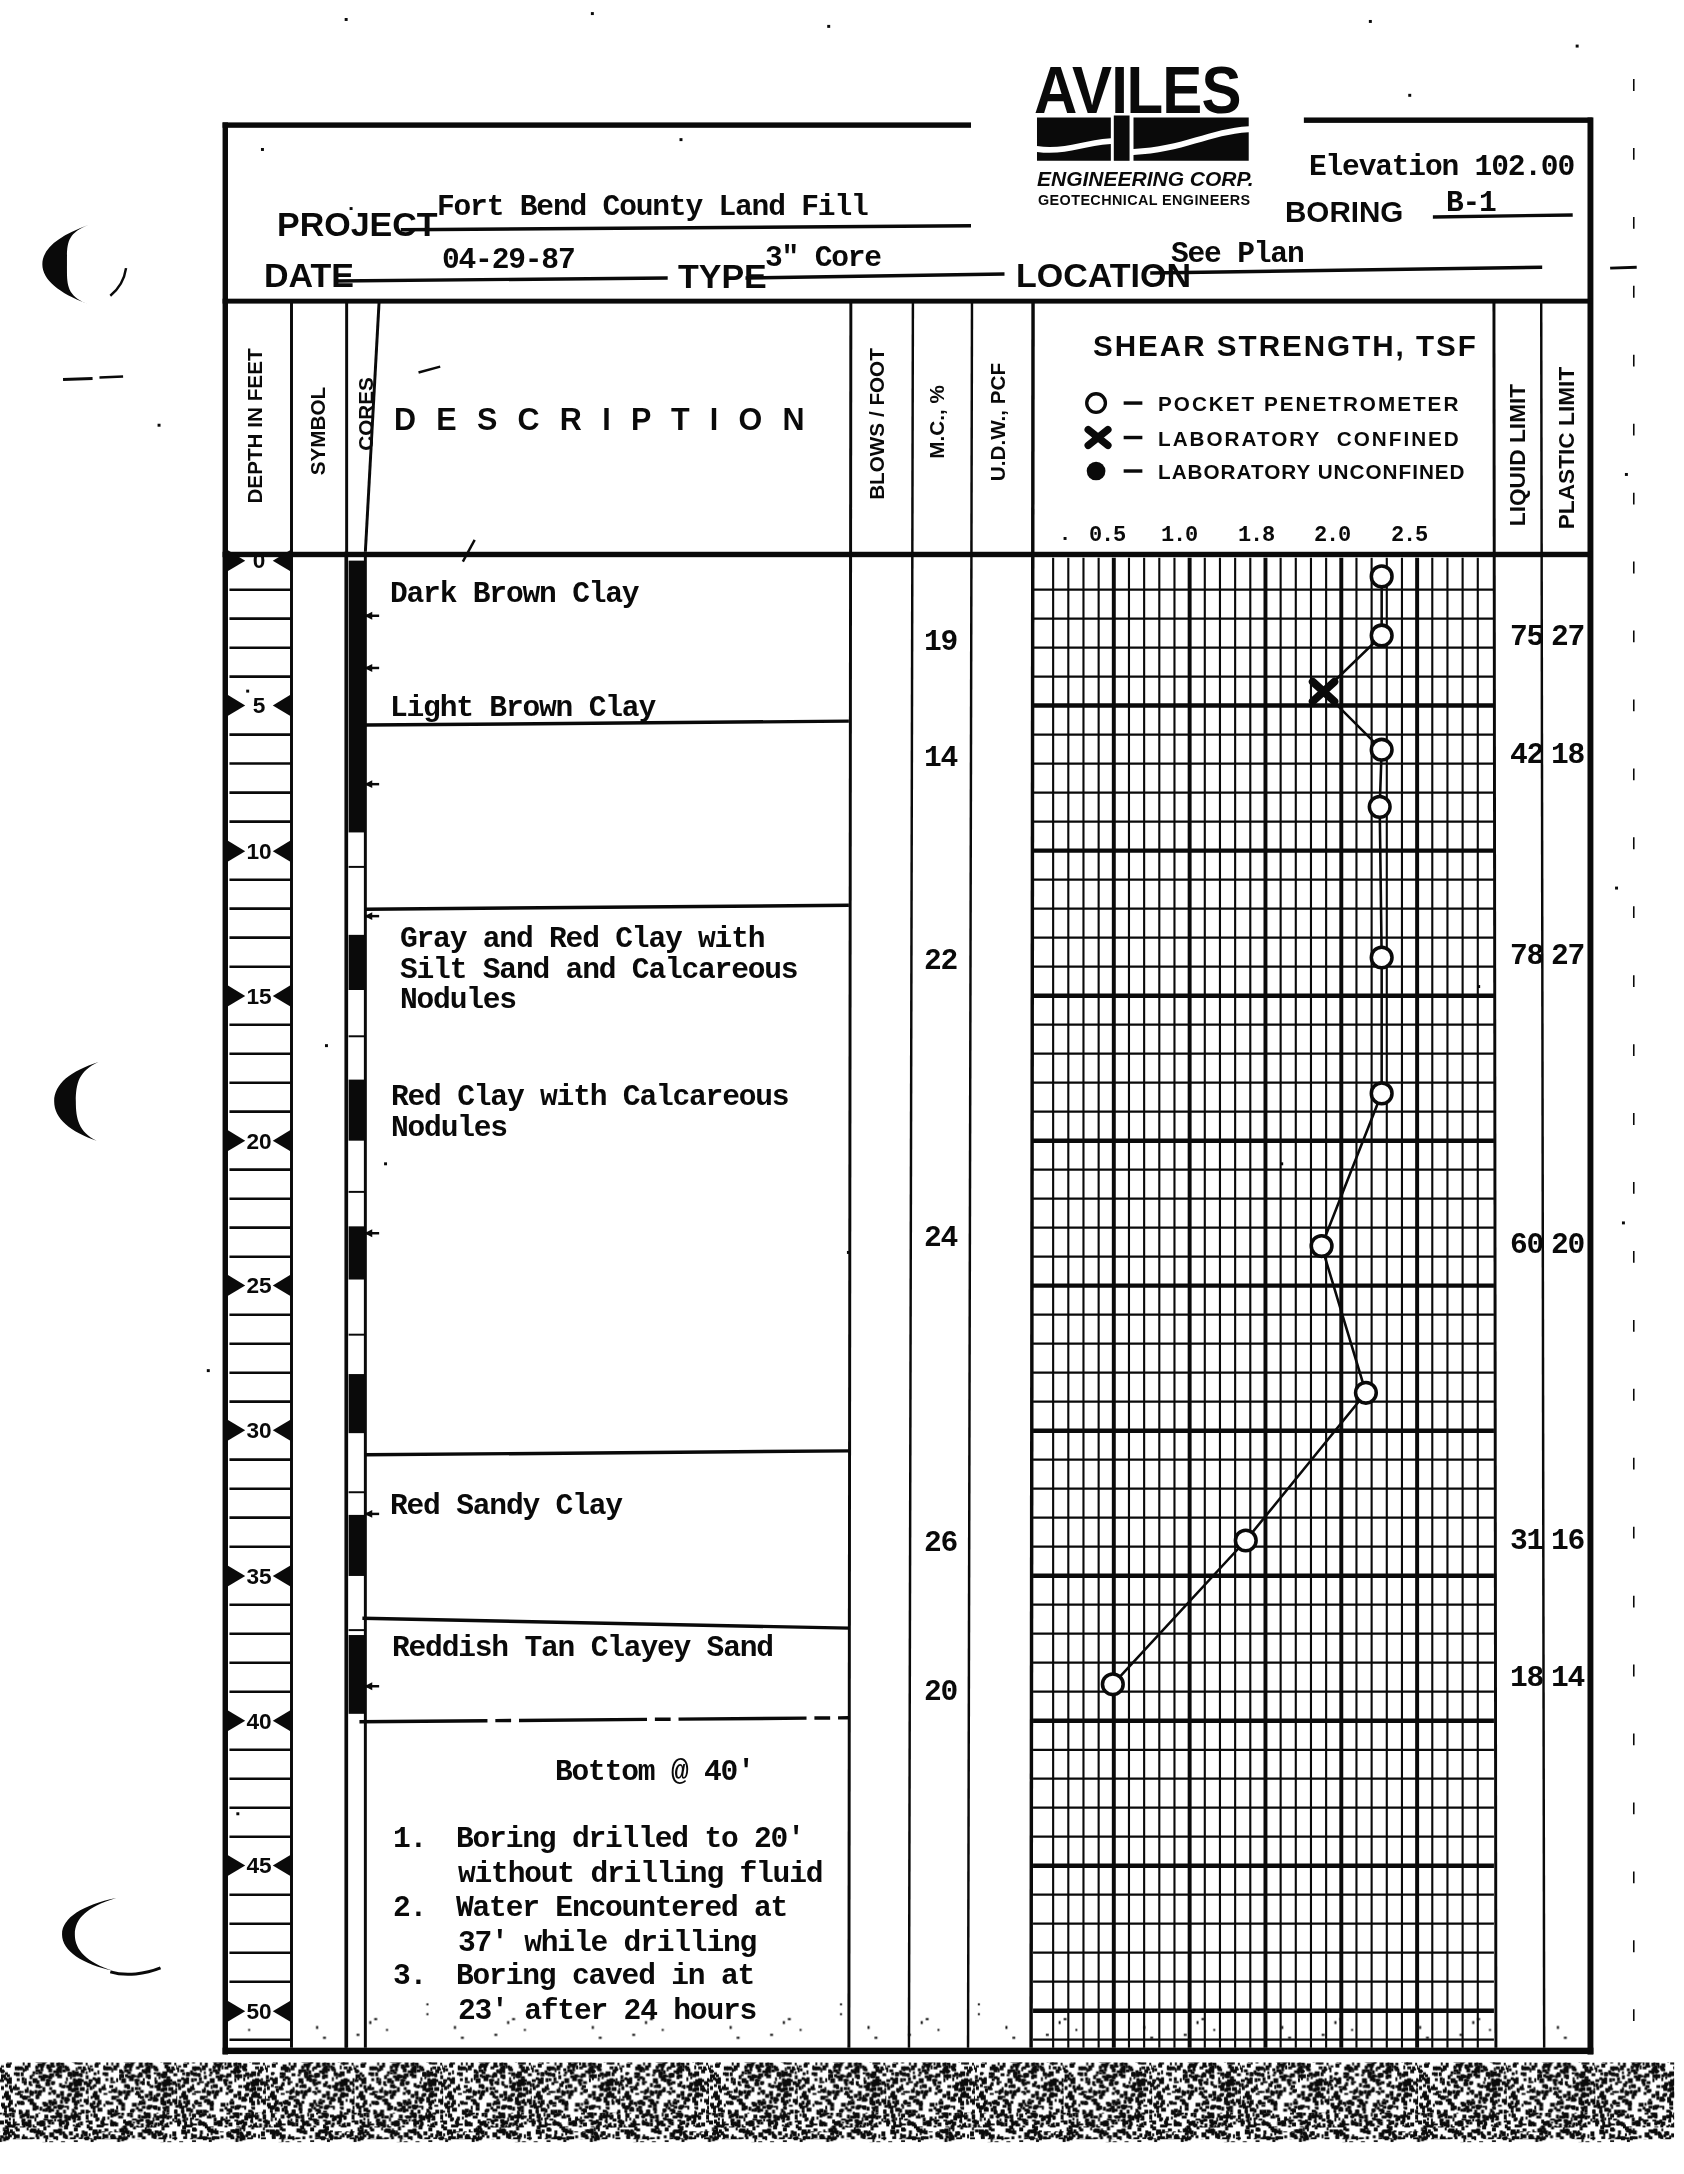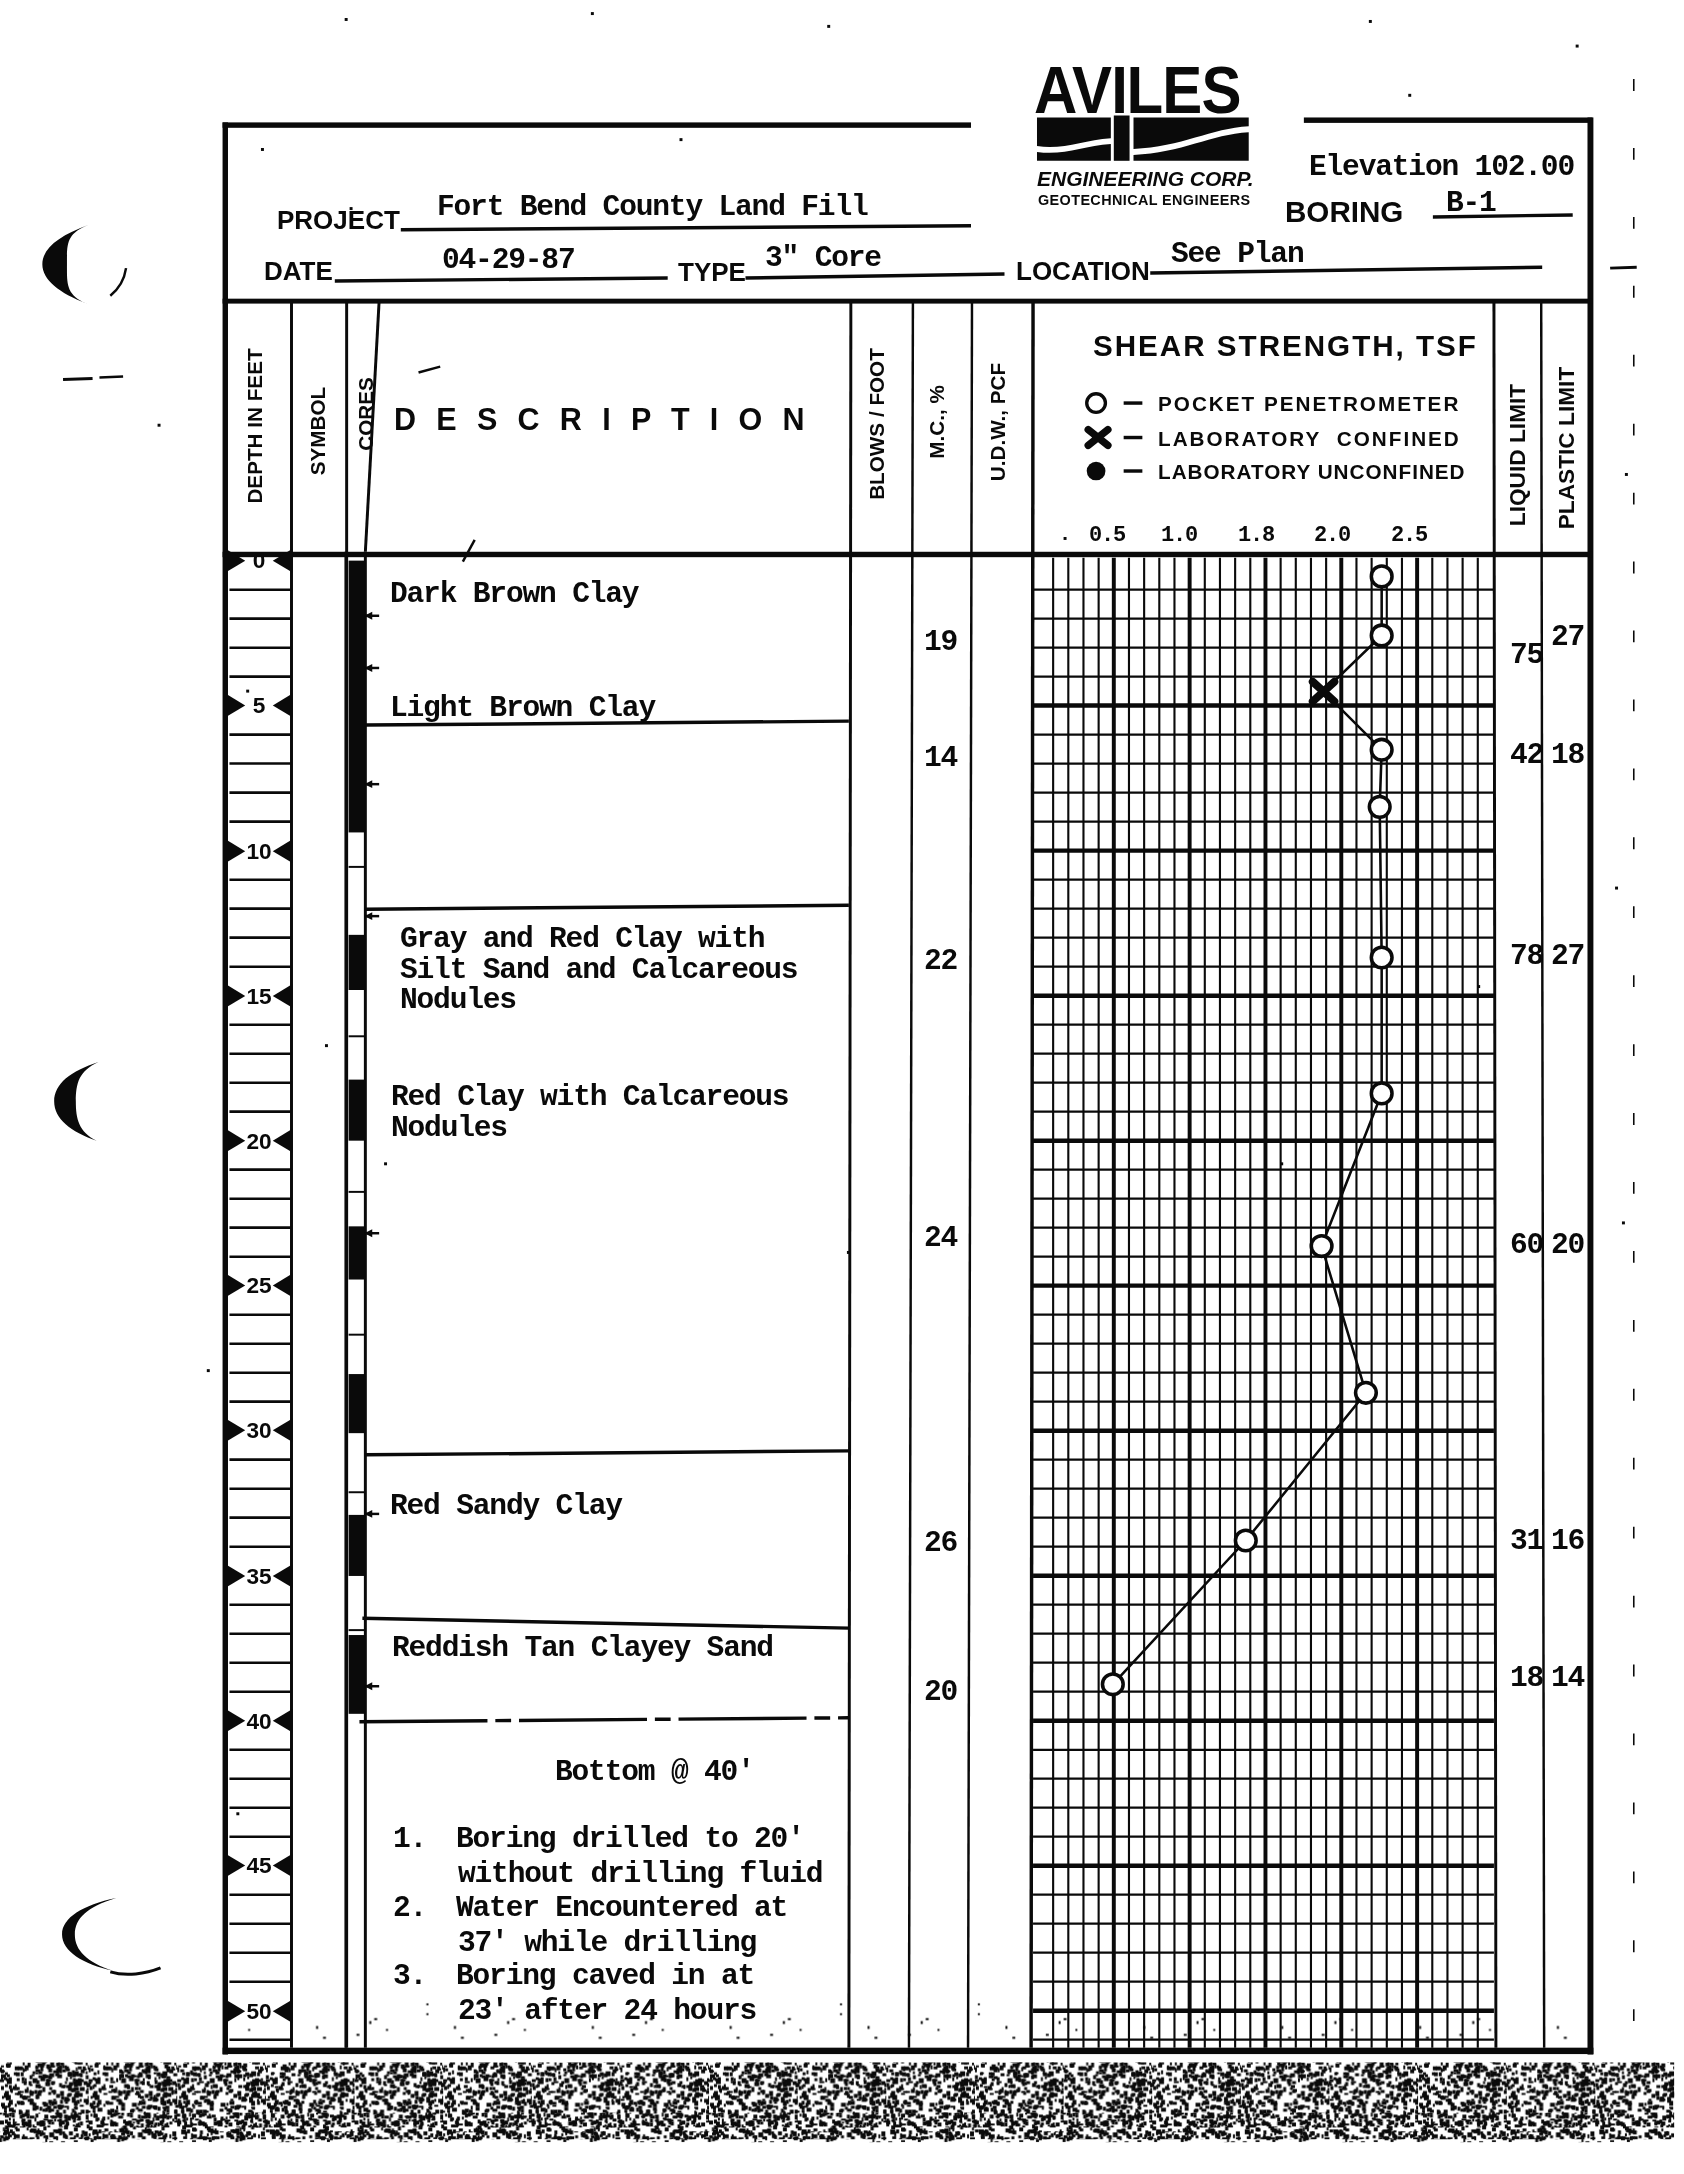--- a/index.html
+++ b/index.html
@@ -1,20 +1,20 @@
 <!DOCTYPE html>
 <html><head><meta charset="utf-8">
 <style>
   html,body { margin:0; padding:0; background:#fff; }
   #page { position:relative; width:1684px; height:2174px; background:#fff; overflow:hidden; }
   #page div { position:absolute; color:#0a0a0a; white-space:pre; }
   .mono { font-family:"Liberation Mono", monospace; font-weight:700; font-size:29.6px; line-height:30.5px; letter-spacing:-1.2px; }
   .mono.s26 { font-size:22px; }
   .lbl  { font-family:"Liberation Sans", sans-serif; font-weight:700; }
-  .s29 { font-size:26px; } .s30 { font-size:29.6px; } .s21 { font-size:20.7px; } .s23 { font-size:22.7px; }
+  .s29 { font-size:34px; } .s30 { font-size:29.6px; } .s21 { font-size:20.7px; } .s23 { font-size:22.7px; }
   .ls1 { letter-spacing:1px; } .ls2 { letter-spacing:2px; }
   .vlbl { font-family:"Liberation Sans", sans-serif; font-weight:700; transform:translate(-50%,-50%) rotate(-90deg); }
   .hdesc { font-family:"Liberation Sans", sans-serif; font-weight:700; font-size:30.5px; letter-spacing:5.9px; }
   .logoword { font-family:"Liberation Sans", sans-serif; font-weight:700; font-size:75px; letter-spacing:-1px; transform:scale(0.8,0.9); transform-origin:0 0; }
   .ith { letter-spacing:-2px; }
   .logoeng { font-family:"Liberation Sans", sans-serif; font-weight:700; font-style:italic; font-size:21px; letter-spacing:0px; }
   .logogeo { font-family:"Liberation Sans", sans-serif; font-weight:700; font-size:14.4px; letter-spacing:0.4px; }
 </style></head>
 <body>
 <div id="page">
@@ -1014,21 +1014,21 @@
 <div class="mono" style="left:458px;top:1928px;">37' while drilling</div>
 <div class="mono" style="left:393px;top:1961px;">3.</div>
 <div class="mono" style="left:456px;top:1961px;">Boring caved in at</div>
 <div class="mono" style="left:458px;top:1996px;">23' after 24 hours</div>
 <div class="mono" style="left:924px;top:627px;">19</div>
 <div class="mono" style="left:924px;top:743px;">14</div>
 <div class="mono" style="left:924px;top:946px;">22</div>
 <div class="mono" style="left:924px;top:1223px;">24</div>
 <div class="mono" style="left:924px;top:1528px;">26</div>
 <div class="mono" style="left:924px;top:1677px;">20</div>
-<div class="mono" style="left:1510px;top:640px;">75</div>
+<div class="mono" style="left:1510px;top:622px;">75</div>
 <div class="mono" style="left:1551px;top:622px;">27</div>
 <div class="mono" style="left:1510px;top:740px;">42</div>
 <div class="mono" style="left:1551px;top:740px;">18</div>
 <div class="mono" style="left:1510px;top:941px;">78</div>
 <div class="mono" style="left:1551px;top:941px;">27</div>
 <div class="mono" style="left:1510px;top:1230px;">60</div>
 <div class="mono" style="left:1551px;top:1230px;">20</div>
 <div class="mono" style="left:1510px;top:1526px;">31</div>
 <div class="mono" style="left:1551px;top:1526px;">16</div>
 <div class="mono" style="left:1510px;top:1663px;">18</div>

